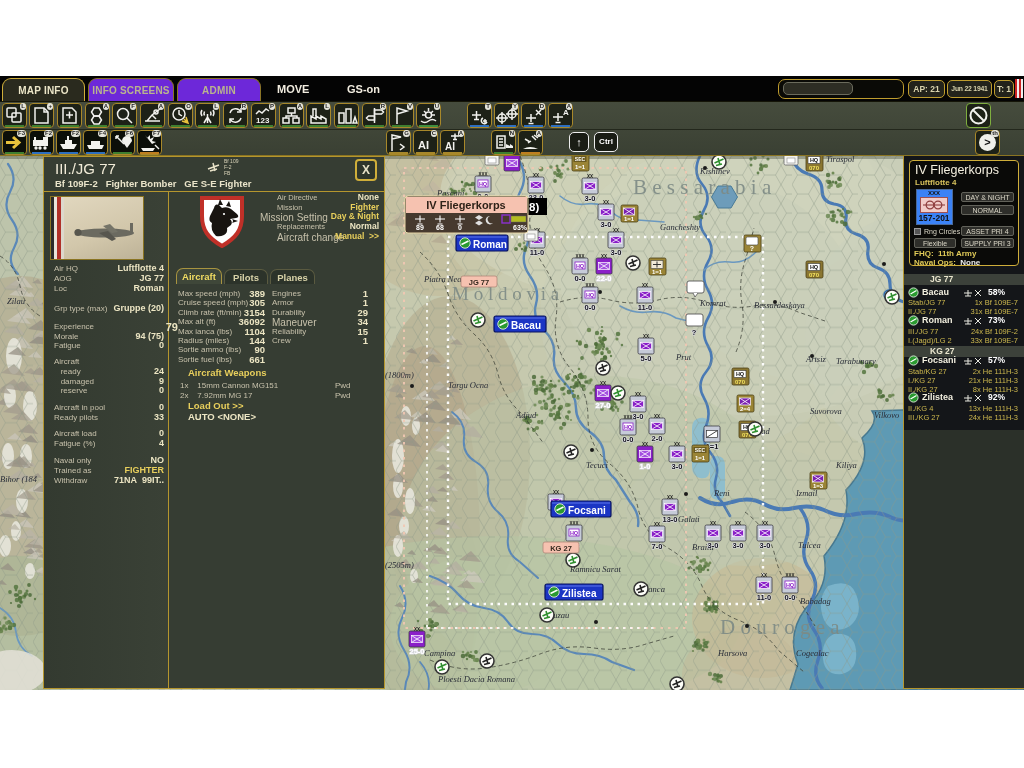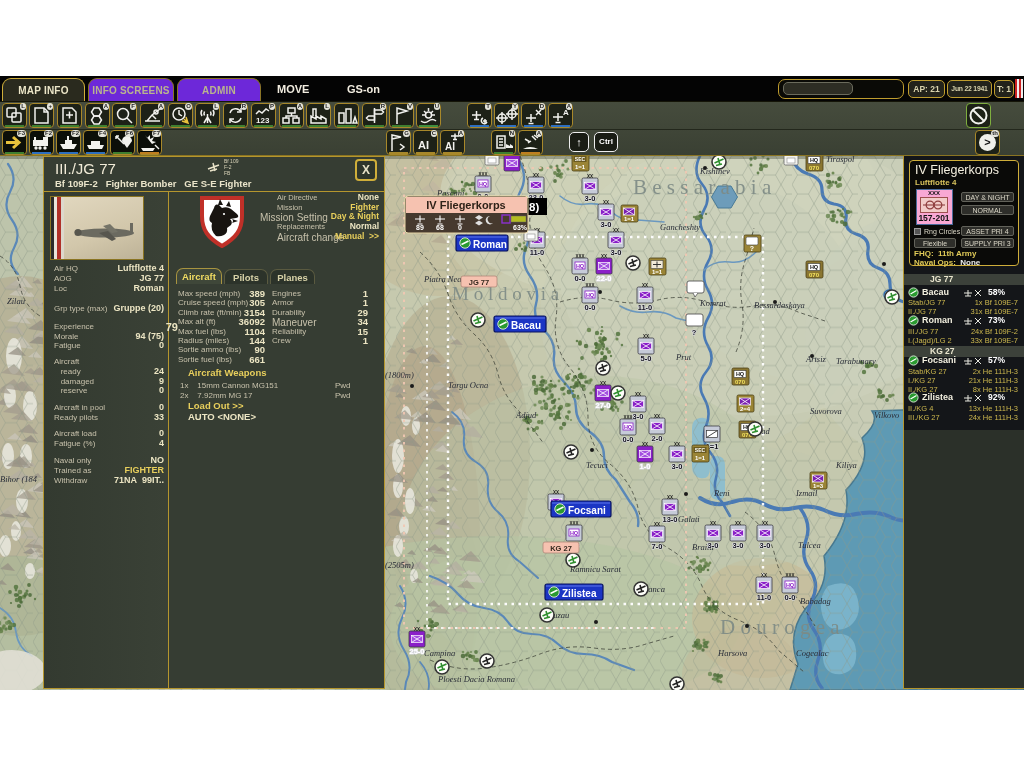--- a/index.html
+++ b/index.html
@@ -1554,21 +1554,21 @@
 <div class="lbl" style="left:272px;top:298px;font-size:8px">Armor</div>
 <div class="val" style="left:320px;top:297px;width:48px">1</div>
 <div class="lbl" style="left:178px;top:308px;font-size:8px">Climb rate (ft/min)</div>
 <div class="val" style="left:225px;top:307px;width:40px">3154</div>
 <div class="lbl" style="left:272px;top:308px;font-size:8px">Durability</div>
 <div class="val" style="left:320px;top:307px;width:48px">29</div>
 <div class="lbl" style="left:178px;top:317px;font-size:8px">Max alt (ft)</div>
 <div class="val" style="left:225px;top:316px;width:40px">36092</div>
 <div class="lbl" style="left:272px;top:317px;font-size:10px">Maneuver</div>
 <div class="val" style="left:320px;top:316px;width:48px">34</div>
-<div class="lbl" style="left:178px;top:327px;font-size:8px">Max fuel (lbs)</div>
+<div class="lbl" style="left:178px;top:327px;font-size:8px">Max ianca (lbs)</div>
 <div class="val" style="left:225px;top:326px;width:40px">1104</div>
 <div class="lbl" style="left:272px;top:327px;font-size:8px">Reliability</div>
 <div class="val" style="left:320px;top:326px;width:48px">15</div>
 <div class="lbl" style="left:178px;top:336px;font-size:8px">Radius (miles)</div>
 <div class="val" style="left:225px;top:335px;width:40px">144</div>
 <div class="lbl" style="left:272px;top:336px;font-size:8px">Crew</div>
 <div class="val" style="left:320px;top:335px;width:48px">1</div>
 <div class="lbl" style="left:178px;top:345px;font-size:8px">Sortie ammo (lbs)</div>
 <div class="val" style="left:225px;top:344px;width:40px">90</div>
 <div class="lbl" style="left:178px;top:355px;font-size:8px">Sortie fuel (lbs)</div>
@@ -1578,21 +1578,21 @@
 <div class="lbl" style="left:335px;top:381px">Pwd</div>
 <div class="lbl" style="left:180px;top:391px">2x&nbsp;&nbsp;&nbsp;&nbsp;7.92mm MG 17</div>
 <div class="lbl" style="left:335px;top:391px">Pwd</div>
 <div class="abs" style="left:188px;top:400px;color:#e8cf5c;font-size:9.5px;font-weight:bold">Load Out &gt;&gt;</div>
 <div class="abs" style="left:188px;top:411px;color:#ece5c3;font-size:9.5px;font-weight:bold">AUTO &lt;NONE&gt;</div>
 <div class="abs" style="left:903px;top:156px;width:121px;height:533px;background:#2b3029;border-left:1px solid #b5962e;border-bottom:1px solid #b5962e"></div>
 <div class="abs" style="left:904px;top:156px;width:120px;height:274px;background:#141619"></div>
 <div class="abs" style="left:909px;top:160px;width:110px;height:106px;background:#0a0a08;border:1px solid #cfae3a;border-radius:4px"></div>
 <div class="abs" style="left:915px;top:163px;color:#f5f0e0;font-size:12.5px">IV Fliegerkorps</div>
 <div class="abs" style="left:915px;top:178px;color:#d8c25c;font-size:8px;font-weight:bold">Luftflotte 4</div>
-<div class="abs" style="left:916px;top:189px;width:37px;height:36px;background:#f9a8d4;border:1.5px solid #4a6a9a">
+<div class="abs" style="left:916px;top:189px;width:37px;height:36px;background:#3b82f6;border:1.5px solid #4a6a9a">
 <div class="abs" style="left:0;top:0;width:34px;text-align:center;color:#111;font-size:6px;font-weight:bold">XXX</div>
 <svg class="abs" style="left:3px;top:7px" width="28" height="16">
       <rect x="0.5" y="0.5" width="27" height="15" fill="#f2ccc8" stroke="#a05050"></rect>
       <circle cx="10" cy="8" r="3.8" fill="none" stroke="#904040" stroke-width="1.3"></circle>
       <circle cx="18" cy="8" r="3.8" fill="none" stroke="#904040" stroke-width="1.3"></circle>
       <path d="M3,8 l22,0" stroke="#904040" stroke-width="1.1"></path>
     </svg>
 <div class="abs" style="left:0;top:23px;width:34px;text-align:center;color:#111;font-size:8.5px;font-weight:bold">157-201</div>
 </div>
 <div class="abs" style="left:961px;top:192px;width:53px;height:10px;background:#2e2e2a;border:1px solid #62625a;border-radius:2px;color:#dcd8c8;font-size:7px;text-align:center;line-height:9px">DAY &amp; NIGHT</div>

